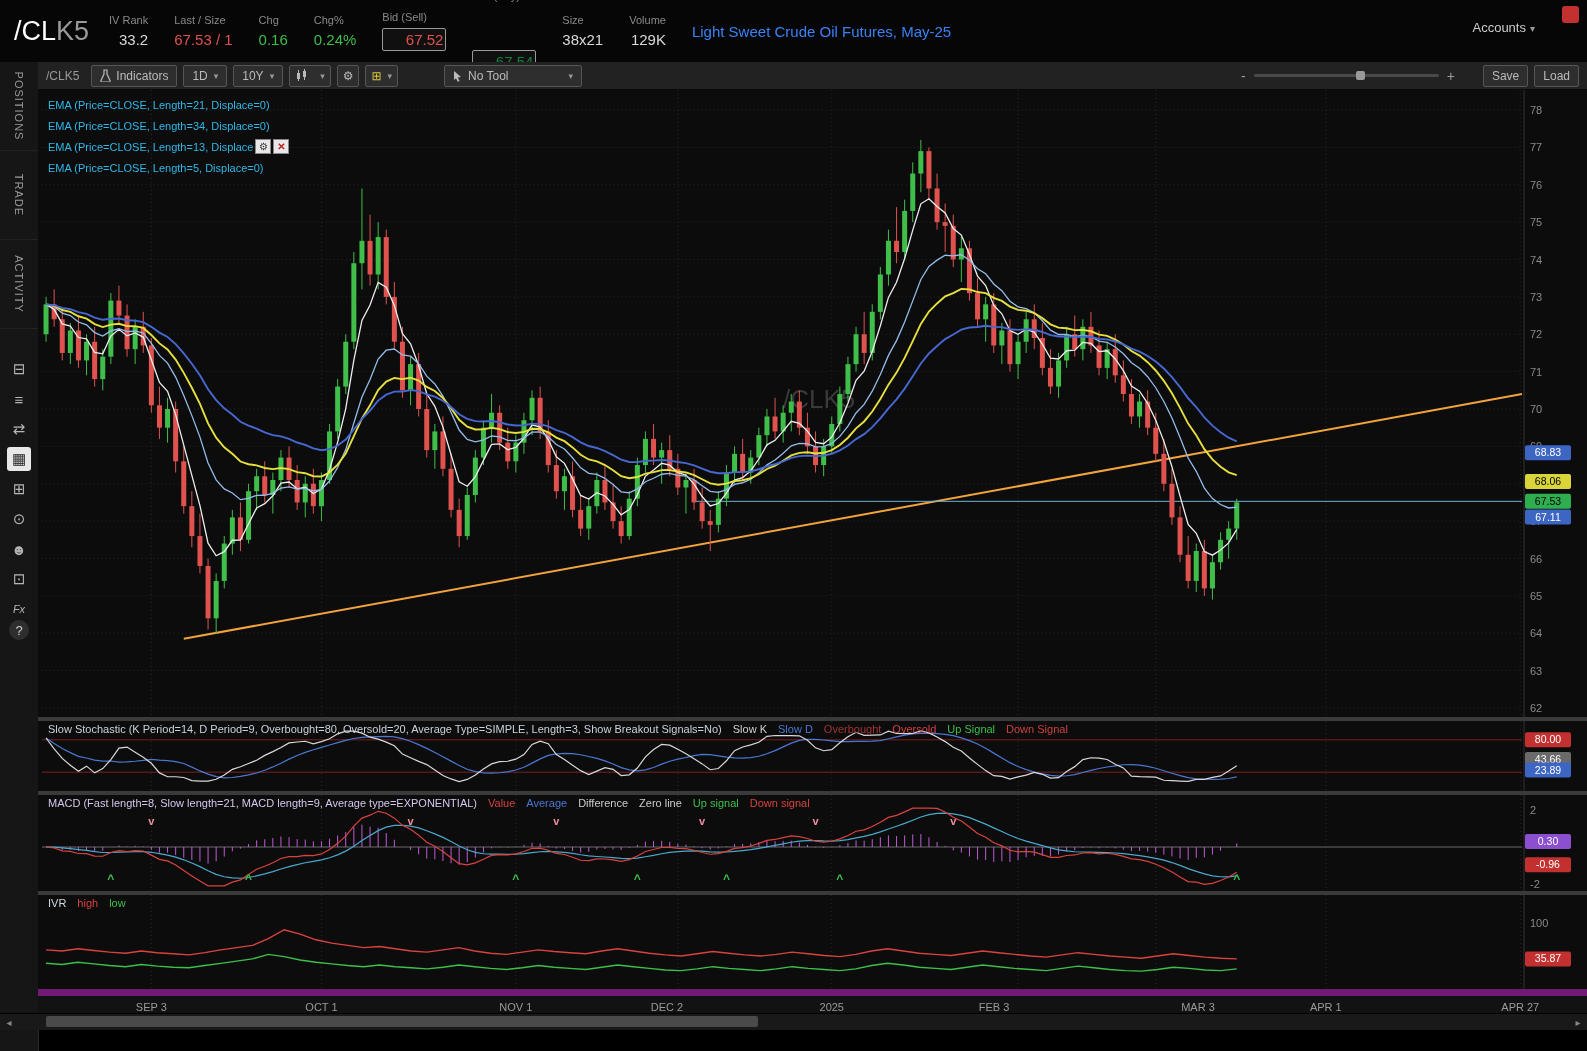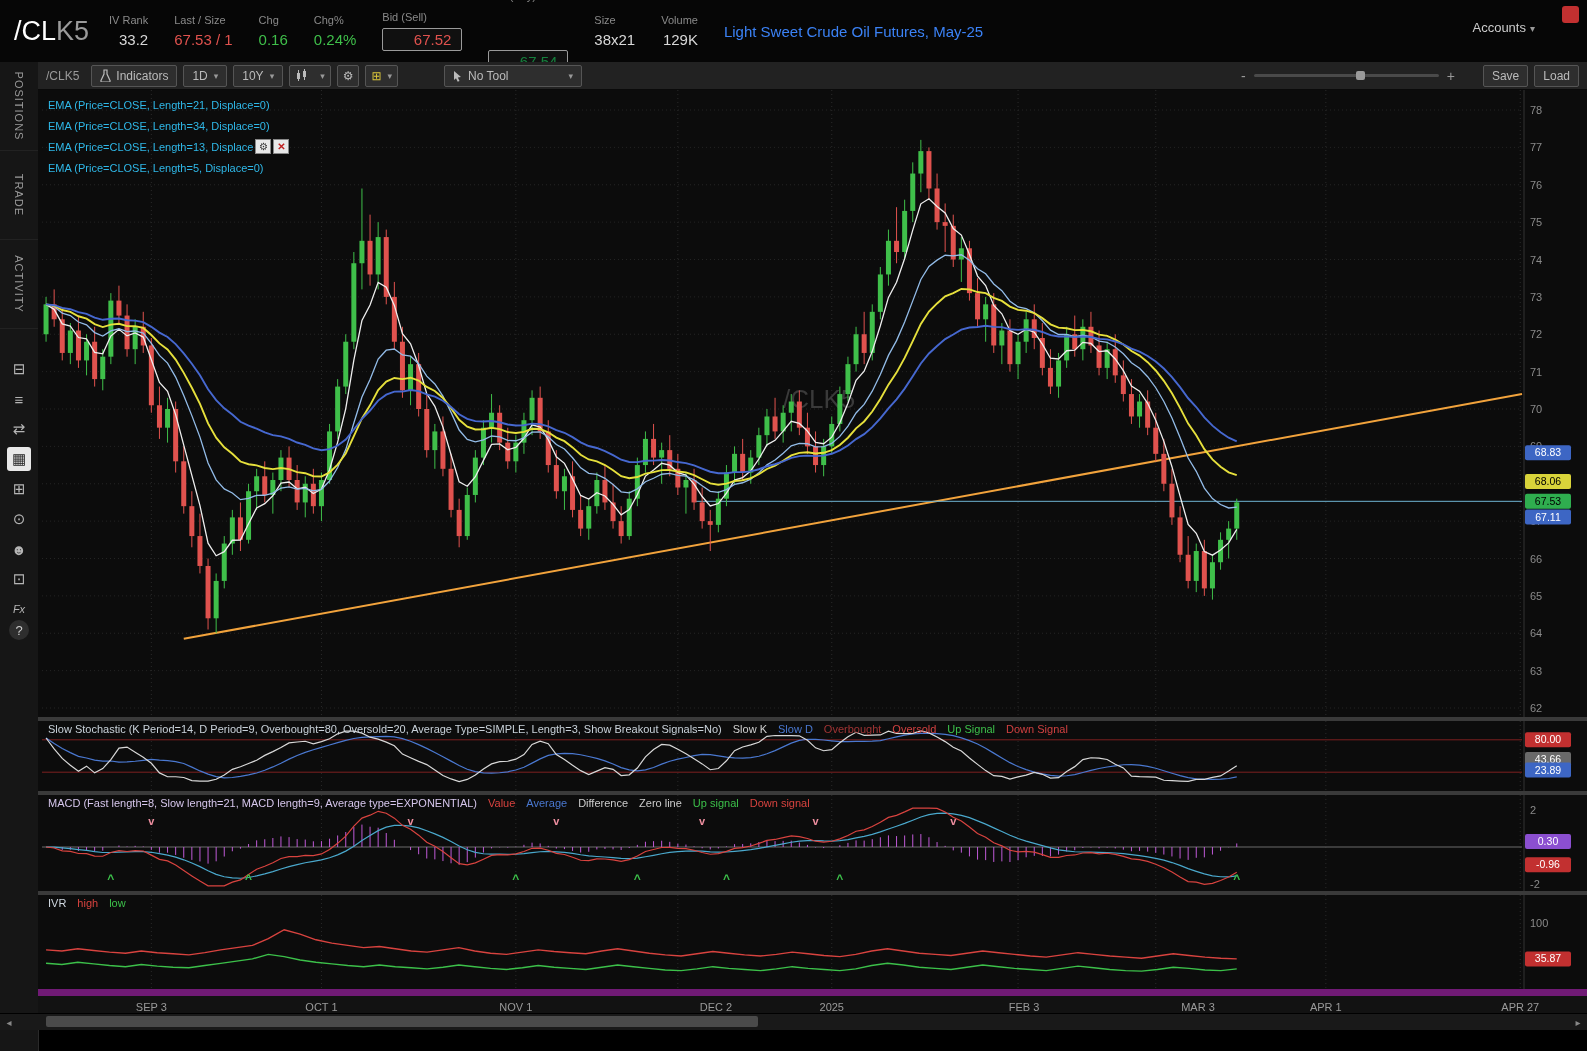--- a/index.html
+++ b/index.html
@@ -6,21 +6,21 @@
   #app{position:relative;width:1587px;height:1051px;background:#000;overflow:hidden;
        font-family:"Liberation Sans",sans-serif;color:#ccc;}
   
   #header{position:absolute;left:0;top:0;width:1587px;height:62px;background:#060606;
           border-bottom:1px solid #2a2a2a;display:flex;align-items:center;}
   .sym{font-size:27px;color:#fff;margin:0 20px 0 14px;font-weight:400;}
   .sym .suf{color:#9a9a9a;}
   .fld{margin-right:26px;}
   .fld .lb{font-size:11px;color:#8a8a8a;margin-bottom:5px;}
   .fld .vl{font-size:15px;color:#ddd;text-align:right;}
-  .fld.boxed .vl{border:1px solid #9a9a9a;background:#101010;padding:2px 10px;min-width:58px;
+  .fld.boxed .vl{border:1px solid #9a9a9a;background:#101010;padding:2px 2px;min-width:58px;
                  text-align:right;border-radius:2px;}
   #chart-title{font-size:15px;color:#3b82f6;}
   #accounts{position:absolute;right:52px;top:20px;font-size:13px;color:#ccc;cursor:pointer;}
   #accounts .caret{color:#999;font-size:10px;margin-left:4px;}
   #corner-icon{position:absolute;right:8px;top:6px;width:17px;height:17px;background:#c23030;
                border-radius:3px;}
   
   #sidebar{position:absolute;left:0;top:62px;width:38px;height:989px;background:#161616;
            border-right:1px solid #2a2a2a;}
   .side-tab{position:relative;width:38px;height:88px;border-bottom:1px solid #222;cursor:pointer;}
@@ -803,23 +803,23 @@
           <text x="1510" y="67.4128" fill="#ffffff" font-size="10.5" text-anchor="middle" font-family="Liberation Sans, sans-serif">35.87</text>
         </svg>
       <div class="legend-row" id="ivr-legend"><span style="color: rgb(208, 216, 224);">IVR</span><span style="color: rgb(216, 67, 63);">high</span><span style="color: rgb(60, 192, 74);">low</span></div>
     </div>
   </div>
 
   <div id="time-axis">
       <span style="left: 113.35px;">SEP 3</span>
       <span style="left: 283.45px;">OCT 1</span>
       <span style="left: 477.85px;">NOV 1</span>
-      <span style="left: 678px;">DEC 2</span>
+      <span style="left: 629px;">DEC 2</span>
       <span style="left: 793.75px;">2025</span>
-      <span style="left: 986px;">FEB 3</span>
+      <span style="left: 956px;">FEB 3</span>
       <span style="left: 1160px;">MAR 3</span>
       <span style="left: 1287.85px;">APR 1</span>
       <span style="left: 1482.25px;">APR 27</span>
     </div>
   <div id="scrollbar">
     <span class="sb-arrow" style="left:2px;">◂</span>
     <span id="sb-thumb"></span>
     <span class="sb-arrow" style="right:2px;">▸</span>
   </div>
 

